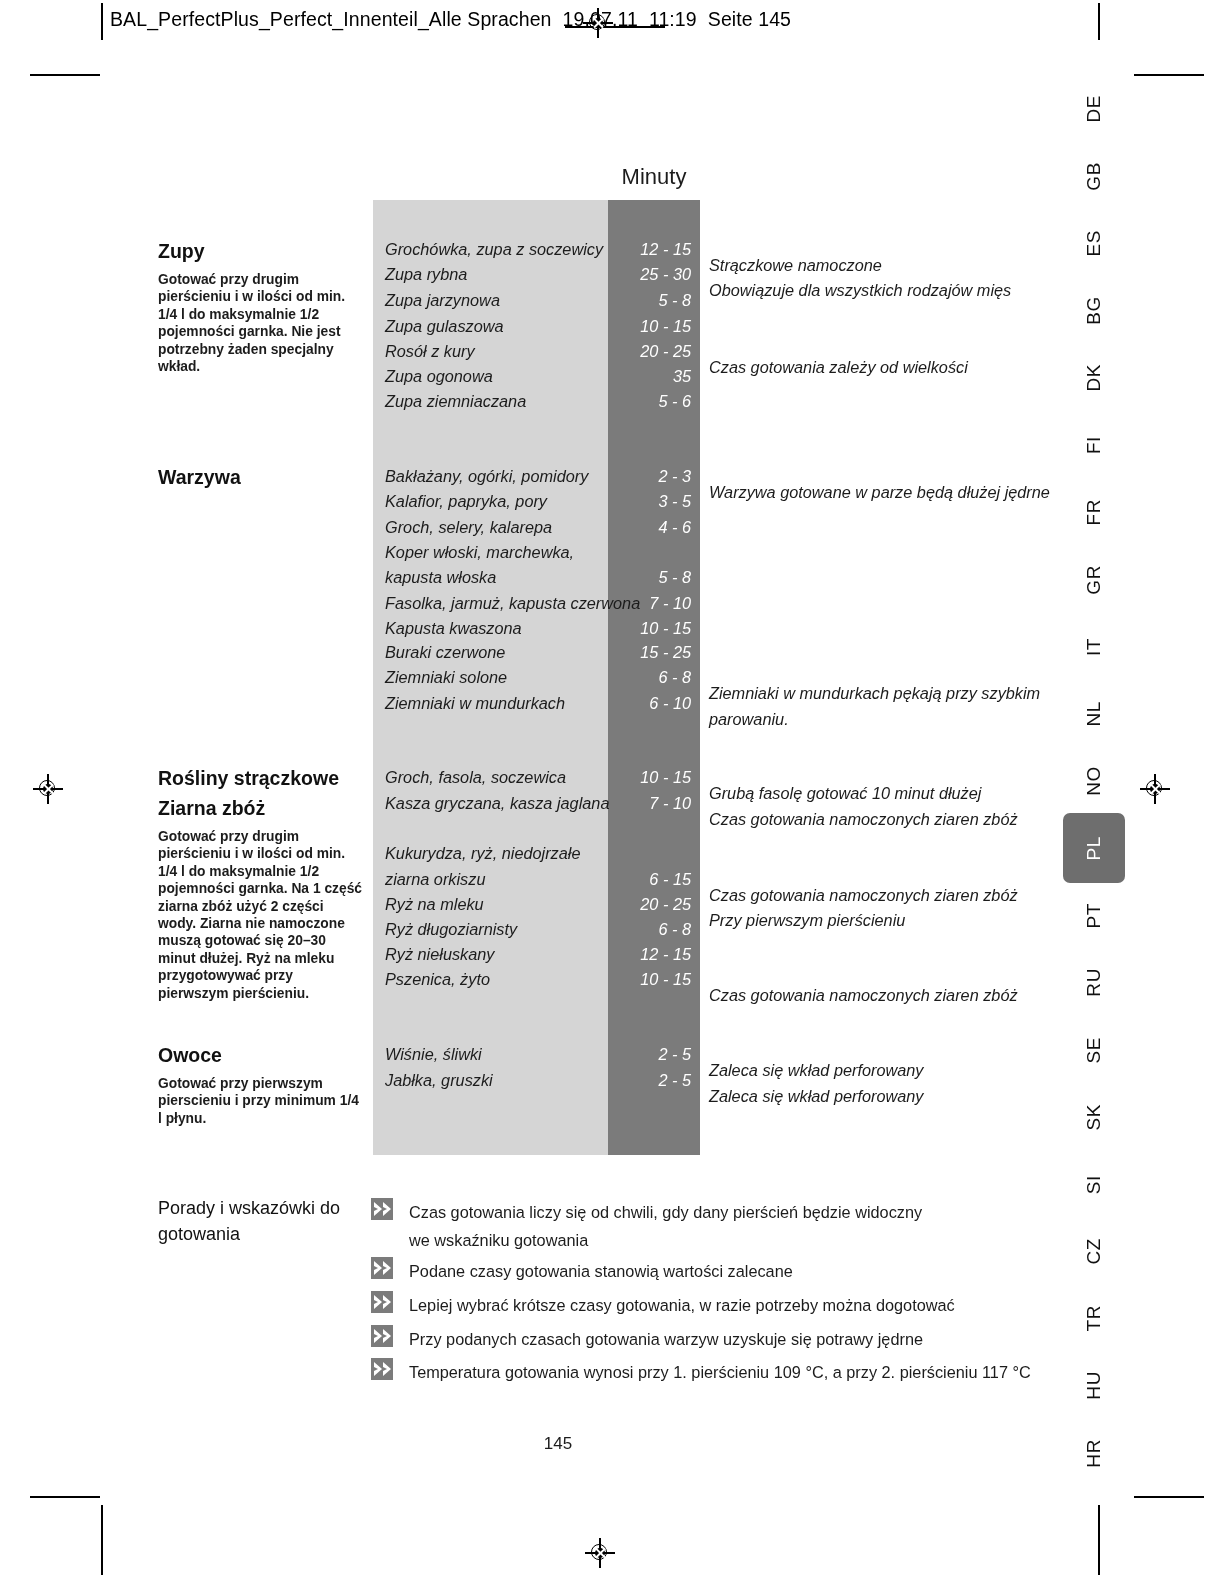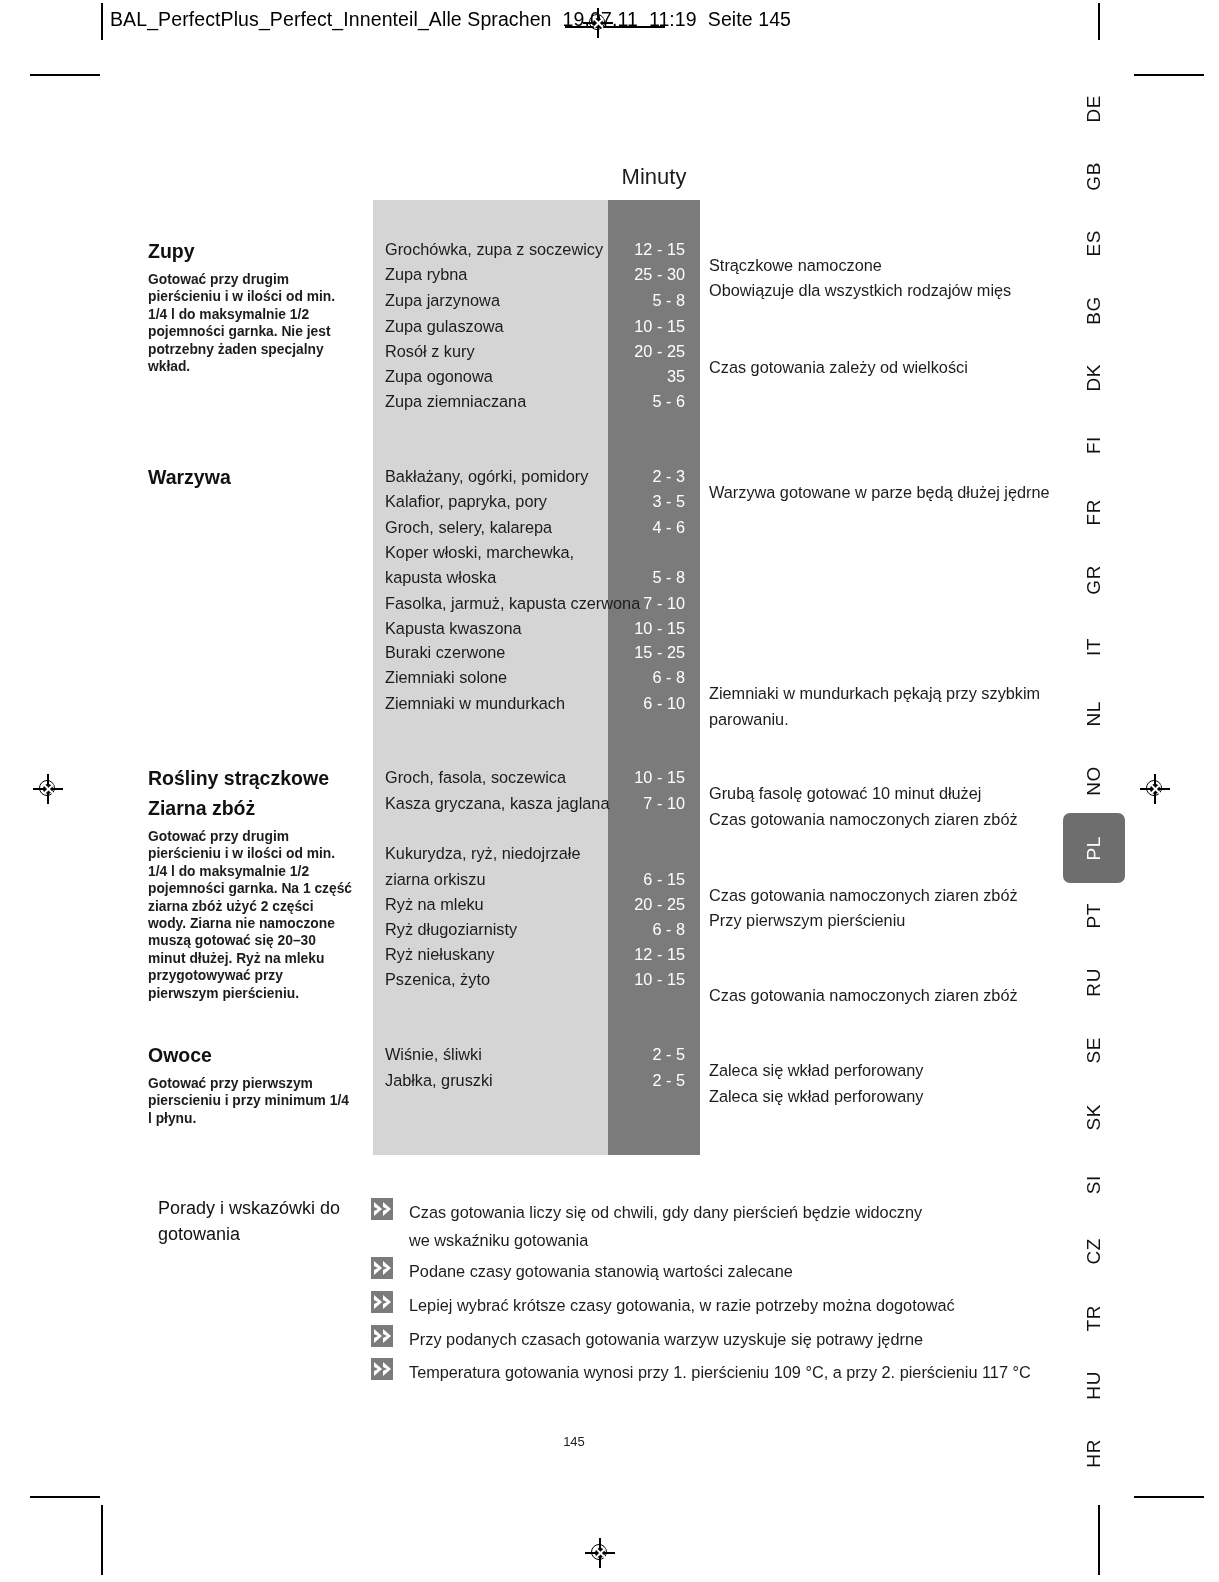--- a/index.html
+++ b/index.html
@@ -154,21 +154,21 @@
     top: 164px;
     width: 92px;
     text-align: center;
     font-size: 22px;
     color: #1c1c1c;
   }
 
   
   .sec {
     position: absolute;
-    left: 148px;
+    left: 158px;
     width: 205px;
   }
   .sec-title {
     font-size: 19.5px;
     font-weight: 700;
     color: #111;
     line-height: 26px;
     margin-bottom: 7px;
   }
   .sec-body {
@@ -177,36 +177,37 @@
     line-height: 17.4px;
     color: #1c1c1c;
   }
 
   
   .row {
     position: absolute;
     left: 373px;
     width: 655px;
     height: 25.5px;
+    font-style: italic;
   }
   .row .name {
     position: absolute;
     left: 12px;
     top: 0;
     width: 220px;
     font-size: 16.3px;
     color: #1c1c1c;
     white-space: nowrap;
   }
   .row .mins {
     position: absolute;
     left: 235px;
     top: 0;
     width: 92px;
-    padding-right: 15px;
+    padding-right: 9px;
     box-sizing: border-box;
     text-align: right;
     font-size: 16.3px;
     color: #ffffff;
     white-space: nowrap;
   }
   .row .note {
     position: absolute;
     left: 336px;
     top: 16px;
@@ -252,25 +253,25 @@
     position: absolute;
     left: 400px;
     top: 1404px;
     width: 630px;
     text-align: right;
     font-size: 16.3px;
     color: #1c1c1c;
   }
   #page-number {
     position: absolute;
-    left: 524px;
+    left: 508px;
     top: 1434px;
     width: 100px;
     text-align: center;
-    font-size: 13px;
+    font-size: 17px;
     color: #1c1c1c;
   }
 </style>
 </head>
 <body>
 
 <div id="page">
 
   <div class="crop-line" style="left:30px; top:74px; width:70px; height:2.4px;"></div>
   <div class="crop-line" style="left:1134px; top:74px; width:70px; height:2.4px;"></div>

